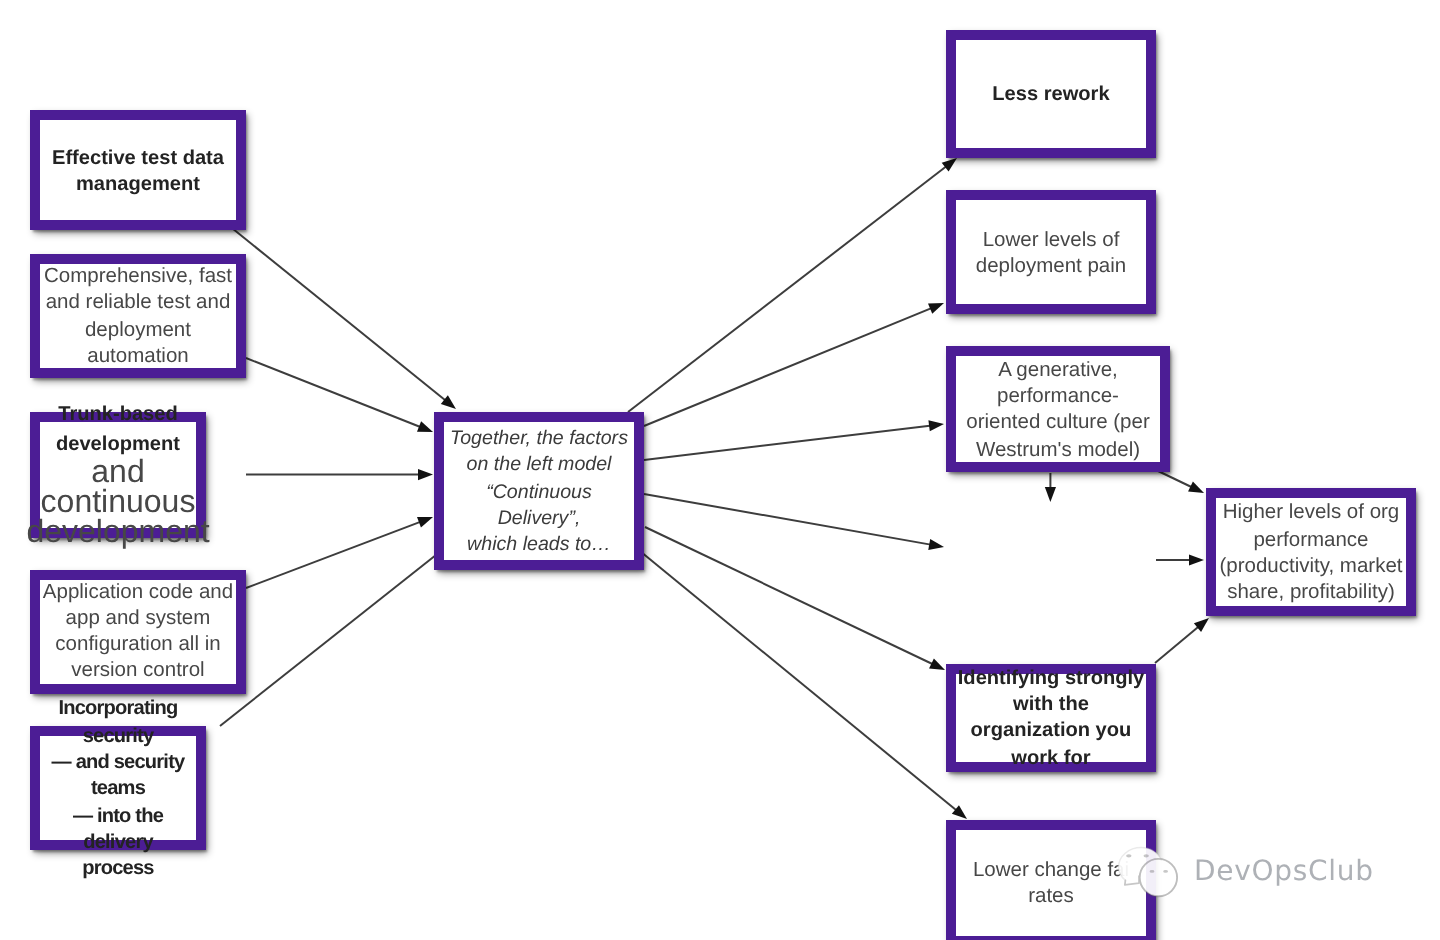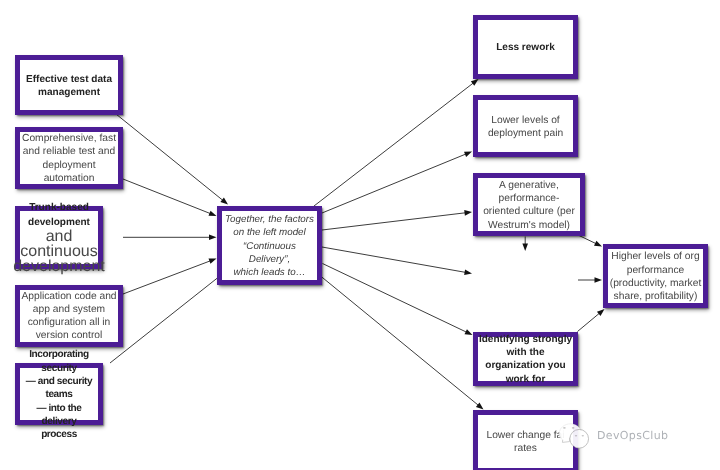--- a/index.html
+++ b/index.html
@@ -13,21 +13,21 @@
         z-index:2;display:flex;align-items:center;justify-content:center;text-align:center;
         color:#474747;font-size:10.25px;line-height:13.3px;
         box-shadow:1.2px 1.4px 1.2px -0.5px rgba(0,0,0,0.35), 1.6px 2.0px 3.8px -0.5px rgba(0,0,0,0.45);}
   .node .tx{display:block;position:relative;top:0.9px;transform:translateZ(0);}
   .node.b{font-weight:bold;font-size:10.05px;color:#232323;}
   .node.b .lt{font-weight:normal;color:#474747;font-size:16px;}
   .node.it{font-style:italic;font-size:9.8px;line-height:13.3px;color:#3b3b3b;}
   .node.narrow{letter-spacing:-0.4px;}
   #wm{position:absolute;left:557px;top:422.7px;display:flex;align-items:flex-start;z-index:3;}
   #wm #wmicon{display:block;}
-  #wm .wtext{font-size:11px;line-height:16.2px;color:#3f4752;opacity:0.42;letter-spacing:0.35px;
+  #wm .wtext{font-size:14px;line-height:16.2px;color:#3f4752;opacity:0.42;letter-spacing:0.35px;
              font-family:"DejaVu Sans",sans-serif;margin-left:6px;position:relative;top:5.4px;transform:translateZ(0);}
 </style>
 </head>
 <body>
 
 <div id="stage">
 
   <svg class="layer" id="edges" viewBox="0 0 720 470">
     <g id="edge-lines" fill="none" stroke="#3d3d3d" stroke-width="1">
         <line x1="111" y1="110" x2="223.2545588007573" y2="200.6671436467655"></line>

